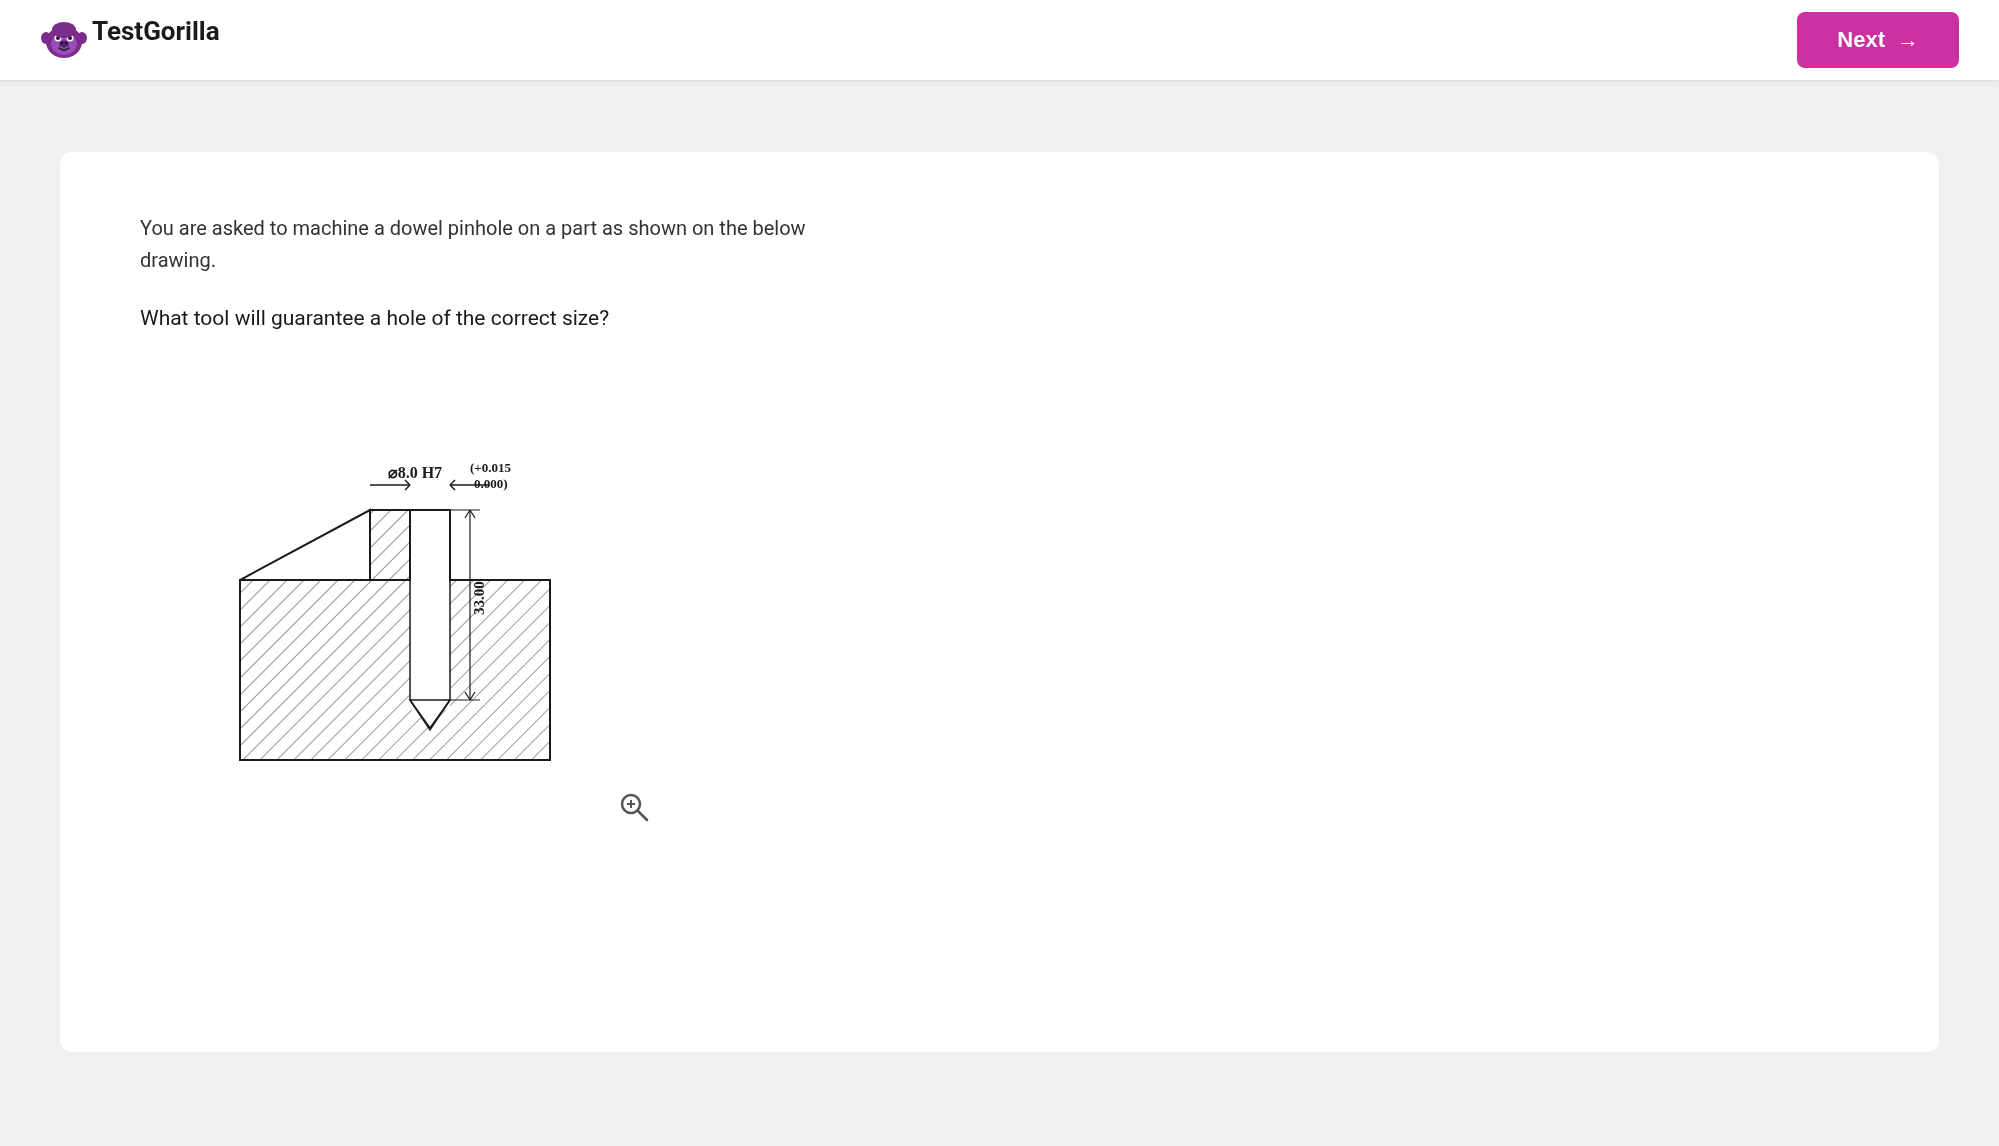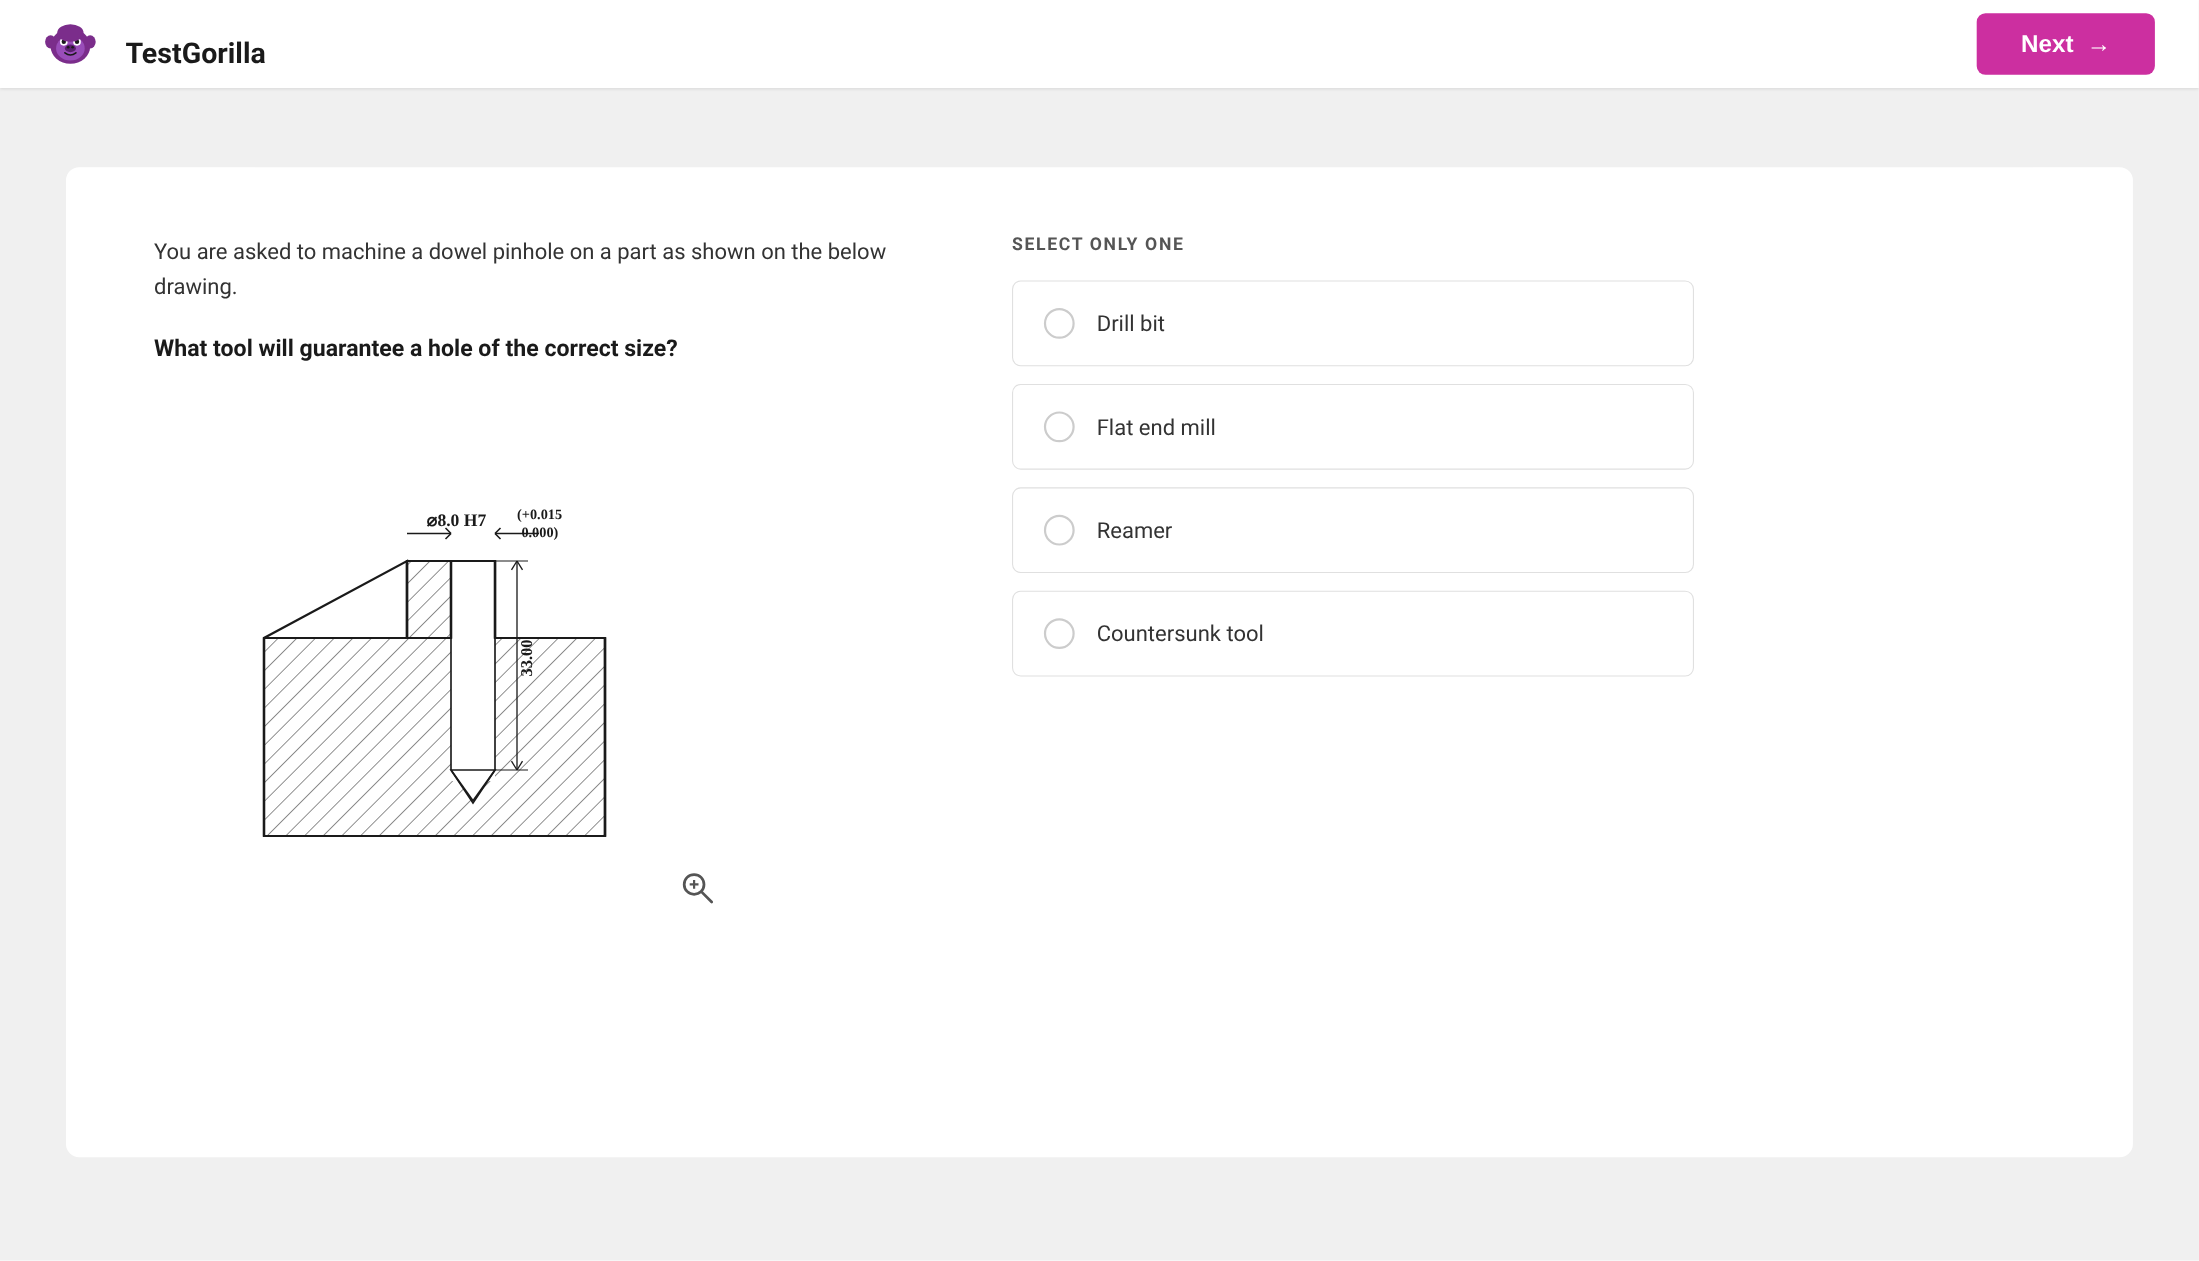--- a/index.html
+++ b/index.html
@@ -15,22 +15,22 @@
       background: #ffffff;
       height: 80px;
       display: flex;
       align-items: center;
       justify-content: space-between;
       padding: 0 40px;
       box-shadow: 0 1px 3px rgba(0,0,0,0.1);
     }
     .logo {
       display: flex;
-      align-items: flex-end;
-      gap: 26px;
+      align-items: flex-start;
+      gap: 4px;
     }
     .logo-icon {
       width: 48px;
       height: 48px;
     }
     .logo-text {
       font-size: 26px;
       font-weight: 700;
       color: #1a1a1a;
     }
@@ -69,21 +69,21 @@
 
     .question-text {
       font-size: 20px;
       color: #333;
       line-height: 1.6;
       margin-bottom: 30px;
     }
 
     .question-bold {
       font-size: 21px;
-      font-weight: 700;
+      font-weight: 400;
       color: #1a1a1a;
       margin-bottom: 40px;
     }
 
     .drawing-container {
       position: relative;
       width: 500px;
       height: 440px;
       font-weight: bold;
     }
@@ -278,42 +278,15 @@
           <svg width="32" height="32" viewBox="0 0 32 32" fill="none" xmlns="http://www.w3.org/2000/svg">
             <circle cx="13" cy="13" r="9" stroke="#555" stroke-width="2.5"></circle>
             <line x1="20" y1="20" x2="29" y2="29" stroke="#555" stroke-width="2.5" stroke-linecap="round"></line>
             <line x1="9" y1="13" x2="17" y2="13" stroke="#555" stroke-width="2"></line>
             <line x1="13" y1="9" x2="13" y2="17" stroke="#555" stroke-width="2"></line>
           </svg>
         </div>
       </div>
     </div>
 
-    <div class="right-panel">
-      <div class="select-label">SELECT ONLY ONE</div>
-
-      <div class="options-list">
-
-        <div class="option-item">
-          <div class="radio-circle"></div>
-          <span class="option-label">Drill bit</span>
-        </div>
-
-        <div class="option-item">
-          <div class="radio-circle"></div>
-          <span class="option-label">Flat end mill</span>
-        </div>
-
-        <div class="option-item">
-          <div class="radio-circle"></div>
-          <span class="option-label">Reamer</span>
-        </div>
-
-        <div class="option-item">
-          <div class="radio-circle"></div>
-          <span class="option-label">Countersunk tool</span>
-        </div>
-
-      </div>
-    </div>
 
   </div>
 </main>
 
 </body></html>

